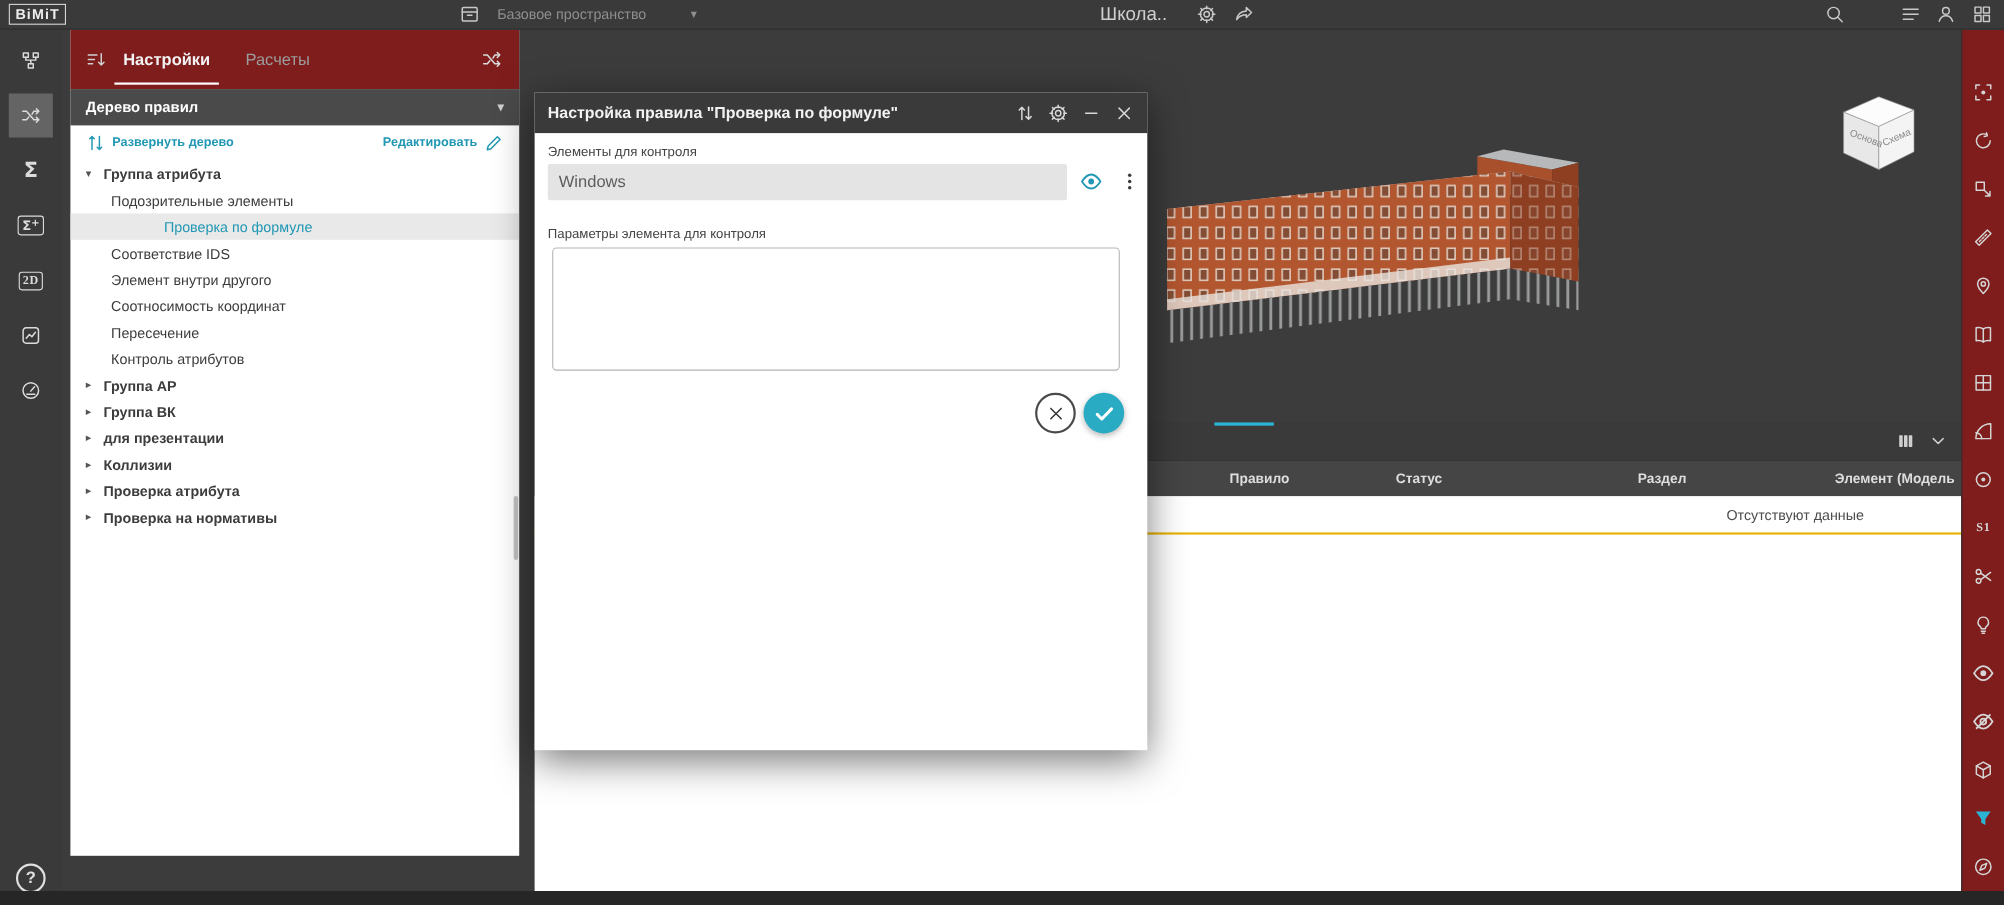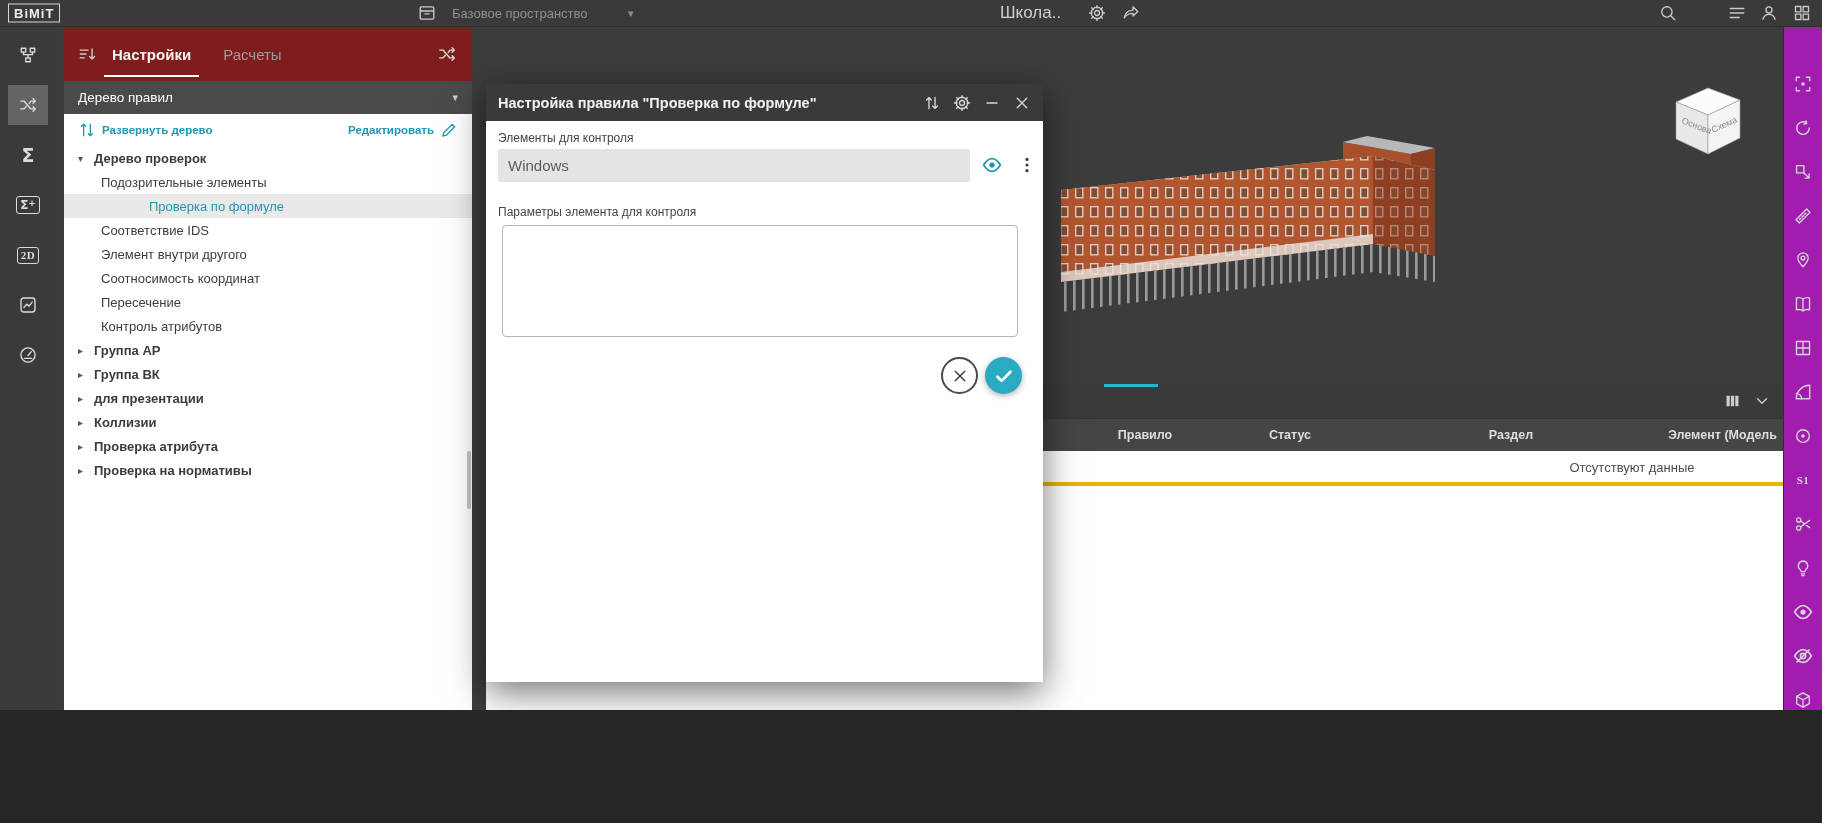--- a/index.html
+++ b/index.html
@@ -1,17 +1,17 @@
 <!DOCTYPE html>
 <html><head>
 <meta charset="utf-8">
 <style>
   * { margin:0; padding:0; box-sizing:border-box; }
   html,body { background:#262626; font-family:"Liberation Sans", sans-serif; }
-  .app { position:relative; width:1822px; height:710px; background:#3c3c3c; overflow:hidden; }
+  .app { position:relative; width:1822px; height:810px; background:#3c3c3c; overflow:hidden; }
 
   
   .topbar { position:absolute; left:0; top:0; width:100%; height:27px; background:#3a3a3a; border-bottom:1px solid #2e2e2e; z-index:30; }
   .tb-item { position:absolute; top:50%; transform:translateY(-50%); color:#c9c9c9; display:flex; align-items:center; white-space:nowrap; }
   .tb-logo { left:8px; color:#ededed; font-weight:700; font-size:13px; letter-spacing:1px; border:1px solid #d6d6d6; padding:0 5px; height:19px; }
   .tb-archive { left:418px; }
   .tb-ws { left:452px; font-size:13px; color:#8f8f8f; }
   .tb-ws-caret { left:628px; color:#8f8f8f; font-size:11px; }
   .tb-project { left:1000px; font-size:17px; color:#cfcfcf; }
   .tb-gear { left:1088px; }
@@ -33,21 +33,21 @@
   .help-btn { position:absolute; left:50%; bottom:11px; transform:translateX(-50%); width:27px; height:27px; border:2px solid #e0e0e0; border-radius:50%; color:#e0e0e0; font-weight:700; font-size:15px; display:flex; align-items:center; justify-content:center; cursor:pointer; }
 
   
   .lpanel { position:absolute; left:64px; top:27px; width:408px; height:751px; background:#fff; z-index:20; display:flex; flex-direction:column; }
   .ptabs { flex:0 0 54px; background:#7f1d1d; display:flex; align-items:center; position:relative; }
   .ptabs .sorticon { margin-left:14px; color:#cfcfcf; }
   .ptab { height:100%; display:flex; align-items:center; padding:0 16px; font-size:15px; color:#9c9c9c; position:relative; cursor:pointer; }
   .ptab.active { color:#f2f2f2; font-weight:700; }
   .ptab.active::after { content:""; position:absolute; left:8px; right:8px; bottom:4px; height:2px; background:#fff; }
   .ptabs .shuffleicon { position:absolute; right:16px; color:#dcdcdc; }
-  .tree-hdr { flex:0 0 33px; background:#4a4a4a; display:flex; align-items:center; color:#fff; font-weight:400; font-size:13.5px; padding:0 14px; position:relative; cursor:pointer; }
+  .tree-hdr { flex:0 0 33px; background:#4a4a4a; display:flex; align-items:center; color:#fff; font-weight:700; font-size:13.5px; padding:0 14px; position:relative; cursor:pointer; }
   .tree-hdr .caret { position:absolute; right:14px; font-size:11px; color:#cfcfcf; }
   .links-row { flex:0 0 32px; display:flex; align-items:center; justify-content:space-between; padding:0 14px; }
   .plink { display:flex; align-items:center; gap:6px; color:#2097b3; font-size:11.5px; font-weight:700; cursor:pointer; }
   .tree { flex:1; position:relative; overflow:hidden; }
   .trow { display:flex; align-items:center; height:24px; font-size:13px; color:#3c3c3c; cursor:pointer; }
   .trow .twisty { width:14px; margin-left:14px; font-size:10px; color:#555; flex:0 0 auto; }
   .trow .tlabel { margin-left:2px; white-space:nowrap; }
   .trow.item .tlabel { margin-left:9px; }
   .trow.group .tlabel { font-weight:700; }
   .trow.selected { background:#e9e9e9;padding-left:48px; }
@@ -62,27 +62,27 @@
   .results { position:absolute; left:486px; top:384px; width:1297px; height:439px; z-index:10; }
   .rtabs { height:34px; background:#3a3a3a; position:relative; }
   .rtab-ind { position:absolute; left:618px; top:0; width:54px; height:3px; background:#2bb3d4; }
   .rtabs .cols-icon { position:absolute; right:42px; top:50%; transform:translateY(-50%); color:#cfcfcf; cursor:pointer; }
   .rtabs .chev-icon { position:absolute; right:12px; top:50%; transform:translateY(-50%); color:#cfcfcf; cursor:pointer; }
   .rheader { height:33px; background:#454545; border-top:1px solid #333; position:relative; color:#dedede; font-size:12.5px; font-weight:700; }
   .rheader .col { position:absolute; top:50%; transform:translate(-50%,-50%); white-space:nowrap; cursor:pointer; }
   .rheader .col-right { left:auto; right:6px; transform:translateY(-50%); }
   .c0 { left:659px; } .c1 { left:804px; } .c2 { left:1025px; }
   .rbody { position:absolute; left:0; top:67px; width:100%; height:359px; background:#fff; }
-  .empty-row { height:35px; border-bottom:4px solid #eab308; position:relative;text-decoration:underline; }
+  .empty-row { height:35px; border-bottom:2px solid #eab308; position:relative;text-decoration:underline; }
   .empty-row span { position:absolute; left:1146px; top:50%; transform:translate(-50%,-50%); color:#4d4d4d; font-size:13px; white-space:nowrap; }
   .hscroll { position:absolute; left:0; top:426px; width:100%; height:13px; background:#2e2e2e; }
   .hthumb { position:absolute; left:0; top:1px; width:711px; height:6px; background:#2bb3d4; border-radius:3px; cursor:pointer; }
 
   
-  .rtoolbar { position:absolute; right:0; top:27px; width:39px; height:796px; background:#a21caf; border-left:1px solid #2e2e2e; z-index:20; padding-top:42px; }
+  .rtoolbar { position:absolute; right:0; top:27px; width:39px; height:796px; background:#7f1d1d; border-left:1px solid #2e2e2e; z-index:20; padding-top:42px; }
   .rtool { width:30px; height:30px; margin:0 auto 14px; display:flex; align-items:center; justify-content:center; color:#d5d5d5; cursor:pointer; }
   .rtool.active { color:#2bb3d4; }
 
   
   .modal { position:absolute; left:486px; top:84px; width:557px; height:598px; background:#fff; box-shadow:0 10px 34px rgba(0,0,0,.55); z-index:40; display:flex; flex-direction:column; }
   .mtitle { flex:0 0 37px; background:#3a3a3a; display:flex; align-items:center; padding:0 12px; }
   .mtitle .ttl { flex:1; color:#f2f2f2; font-size:14.5px; font-weight:700; white-space:nowrap; overflow:hidden; }
   .mtitle .mic { color:#d8d8d8; margin-left:12px; display:flex; align-items:center; cursor:pointer; }
   .mbody { flex:1; position:relative; }
   .mlabel { position:absolute; left:12px; font-size:12px; color:#444; }
@@ -254,21 +254,21 @@
         <span data-icon="pencil">
             <svg width="18" height="18" viewBox="0 0 16 16" fill="none" stroke="currentColor" stroke-width="1.2" stroke-linecap="round" stroke-linejoin="round">
               <path d="M2.6 13.4l.8-3 7.4-7.4 2.2 2.2-7.4 7.4-3 .8z"></path>
             </svg>
           </span>
       </span>
     </div>
     <div class="tree">
         <div class="trow group">
           <span class="twisty">▾</span>
-          <span class="tlabel">Дерево проверок</span>
+          <span class="tlabel">Группа атрибута</span>
         </div>
         <div class="trow item">
           <span class="twisty"></span>
           <span class="tlabel">Подозрительные элементы</span>
         </div>
         <div class="trow item selected">
           <span class="twisty"></span>
           <span class="tlabel">Проверка по формуле</span>
         </div>
         <div class="trow item">

